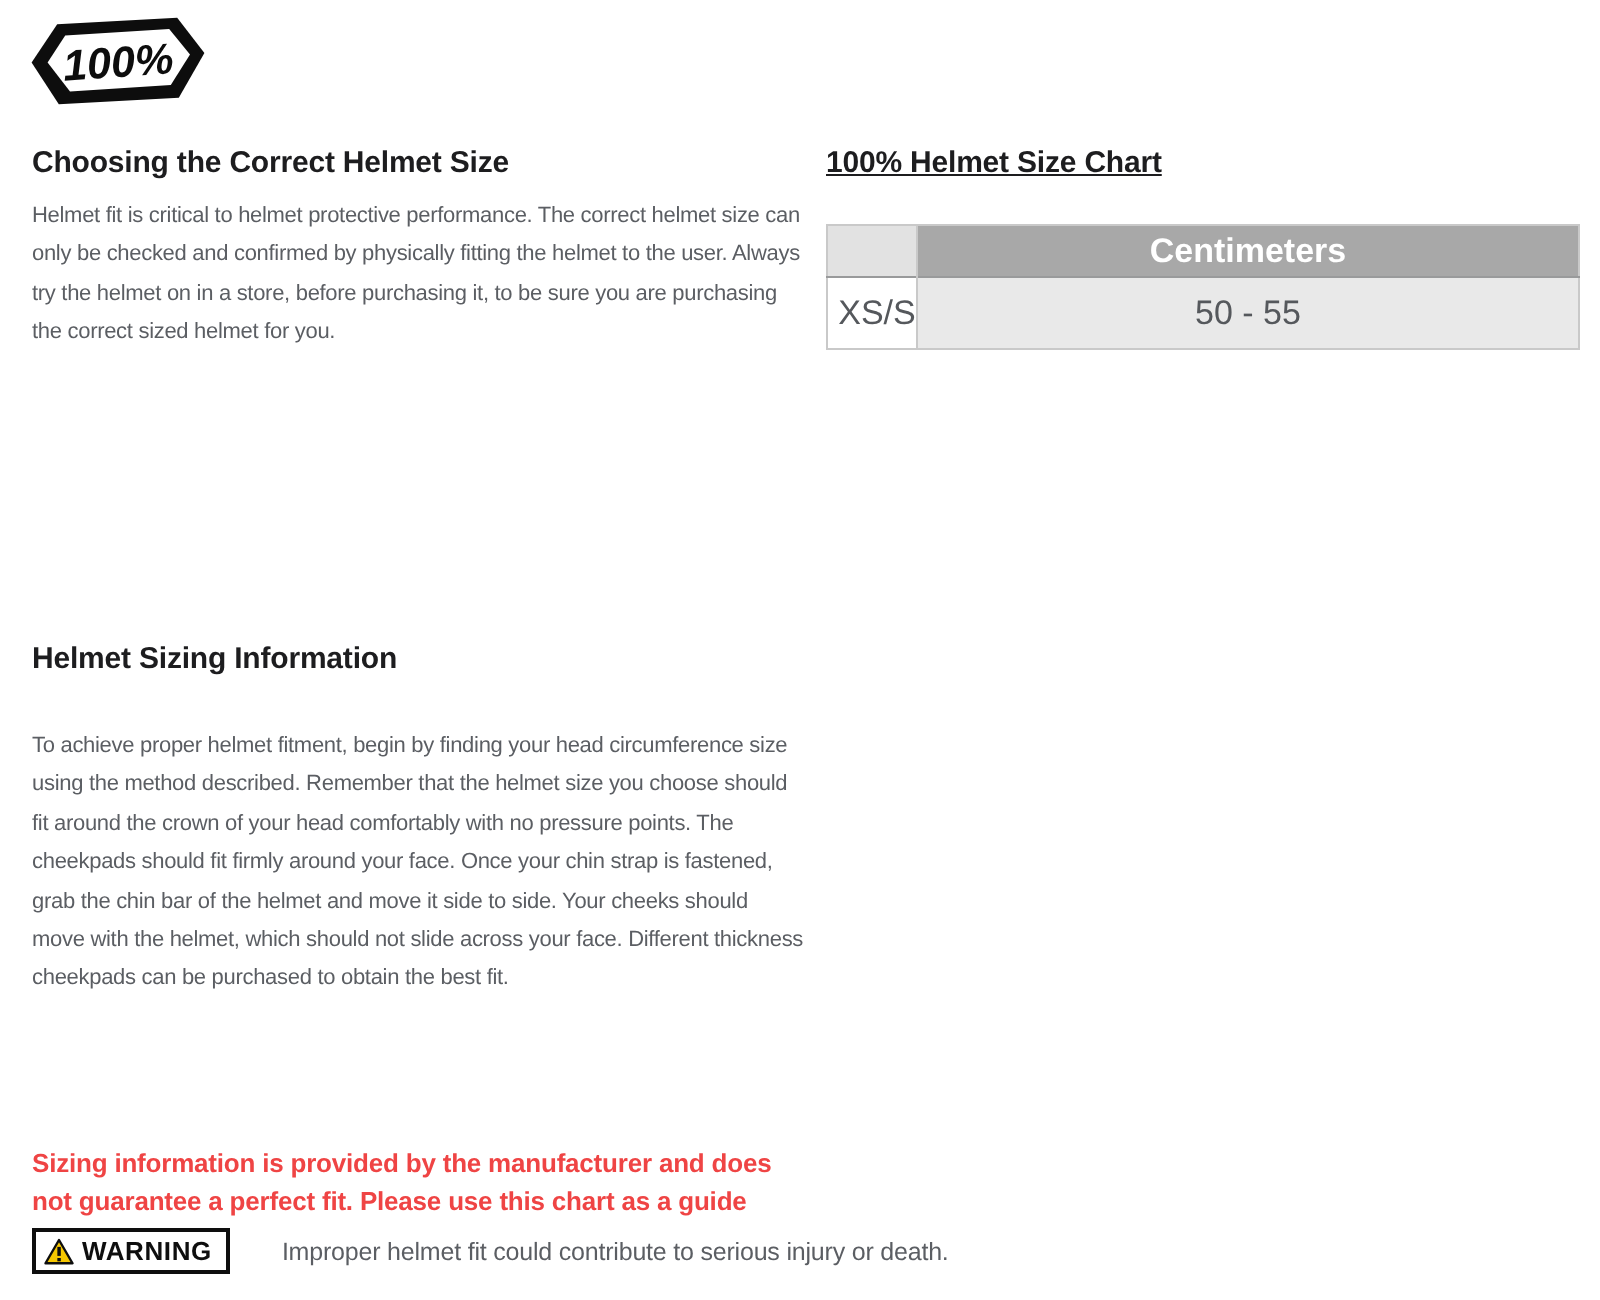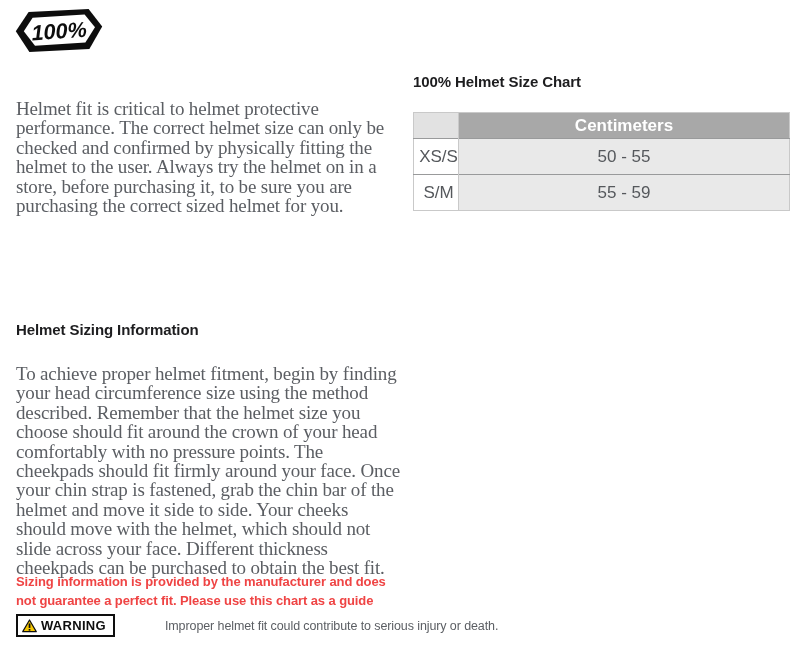--- a/index.html
+++ b/index.html
@@ -6,39 +6,39 @@
   html,body { background:#ffffff; }
   body { font-family:"Liberation Sans", sans-serif; }
   .page { position:relative; width:800px; height:650px; background:#fff; overflow:hidden; }
 
   
   .logo { position:absolute; left:15px; top:7px; width:88px; height:47px; }
 
   
   .sec-heading { position:absolute; left:16px; width:384px; font-size:15px; font-weight:700;
                  color:#1d1d1f; letter-spacing:-0.1px; }
-  .sec-body { position:absolute; left:16px; width:386px; font-size:19px; line-height:19.4px;
-              color:#5b5e63; letter-spacing:-0.15px;font-family:Liberation Serif, serif; }
+  .sec-body { position:absolute; left:16px; width:386px; font-size:11px; line-height:19.4px;
+              color:#5b5e63; letter-spacing:-0.15px; }
   #h1 { top:73px; } #p1 { top:99px; }
   #h2 { top:206px; } #p2 { top:233px; }
   #h3 { top:321px; } #p3 { top:364px; }
 
   .disclaimer { position:absolute; left:16px; top:572px; width:382px; font-size:13px;
                 font-weight:700; line-height:19px; color:#ef4444; letter-spacing:-0.1px; }
 
   .warning-row { position:absolute; left:16px; top:614px; width:760px; display:flex;
-                 align-items:center; gap:11px; }
+                 align-items:center; gap:26px; }
   .warning-badge { display:inline-flex; align-items:center; gap:4px; border:2px solid #0e0e0e;
                    padding:2px 7px 2px 4px; background:#fff; }
   .warning-badge .label { font-size:13px; font-weight:800; color:#0e0e0e; letter-spacing:0.3px; }
-  .warning-text { font-size:12.5px; color:#5b5e63; letter-spacing:-0.1px;margin-left:39px; }
+  .warning-text { font-size:12.5px; color:#5b5e63; letter-spacing:-0.1px; }
 
   
   .chart-title { position:absolute; left:413px; top:73px; width:377px; font-size:15px;
-                 font-weight:700; color:#1d1d1f; letter-spacing:-0.1px; }
+                 font-weight:700; color:#1d1d1f; letter-spacing:-0.1px;text-decoration:underline; }
   .chart-subtitle { position:absolute; left:413px; top:91px; width:377px; font-size:12.5px;
                     color:#66696d; }
   .size-table { position:absolute; left:413px; top:112px; width:377px;
                 border-collapse:collapse; border:1px solid #c9c9c9; }
   .size-table th, .size-table td { font-weight:400; font-size:17px; color:#55585c; }
   .size-table .corner-cell { width:45px; background:#e2e2e2; height:26px;
                              border-right:1px solid #c9c9c9; }
   .size-table .cm-header { background:#a8a8a8; color:#ffffff; font-weight:700;
                            text-align:center; height:26px; }
   .size-table .size-cell { background:#ffffff; text-align:center; padding-left:5px; height:25px;
@@ -50,20 +50,21 @@
 <body>
 
 <div class="page">
 
   <svg class="logo" viewBox="0 0 110 58" aria-hidden="true">
     <polygon points="1,30 17,6 92,2 109,24 93,52 18,56" fill="#0d0d0d"></polygon>
     <polygon points="11,30 22,13 87,9 100,25 88,44 25,48" fill="#ffffff"></polygon>
     <text x="55" y="39" text-anchor="middle" transform="rotate(-4 55 29)" font-family="Liberation Sans, sans-serif" font-size="27" font-weight="800" font-style="italic" fill="#0d0d0d">100%</text>
   </svg>
 
+  <div class="sec-heading" id="h1">Choosing the Correct Helmet Size</div>
   <div class="sec-body" id="p1">Helmet fit is critical to helmet protective performance. The correct helmet size can only be checked and confirmed by physically fitting the helmet to the user. Always try the helmet on in a store, before purchasing it, to be sure you are purchasing the correct sized helmet for you.</div>
 
 
   <div class="sec-heading" id="h3">Helmet Sizing Information</div>
   <div class="sec-body" id="p3">To achieve proper helmet fitment, begin by finding your head circumference size using the method described. Remember that the helmet size you choose should fit around the crown of your head comfortably with no pressure points. The cheekpads should fit firmly around your face. Once your chin strap is fastened, grab the chin bar of the helmet and move it side to side. Your cheeks should move with the helmet, which should not slide across your face. Different thickness cheekpads can be purchased to obtain the best fit.</div>
 
   <div class="disclaimer">Sizing information is provided by the manufacturer and does not guarantee a perfect fit. Please use this chart as a guide only.</div>
 
   <div class="warning-row">
     <span class="warning-badge">
@@ -84,20 +85,16 @@
       <tr>
         <th class="corner-cell"></th>
         <th class="cm-header">Centimeters</th>
       </tr>
     </thead>
     <tbody>
       <tr>
         <td class="size-cell">XS/S</td>
         <td class="range-cell">50 - 55</td>
       </tr>
-      <tr>
-        <td class="size-cell">S/M</td>
-        <td class="range-cell">55 - 59</td>
-      </tr>
     </tbody>
   </table>
 
 </div>
 
 </body></html>

